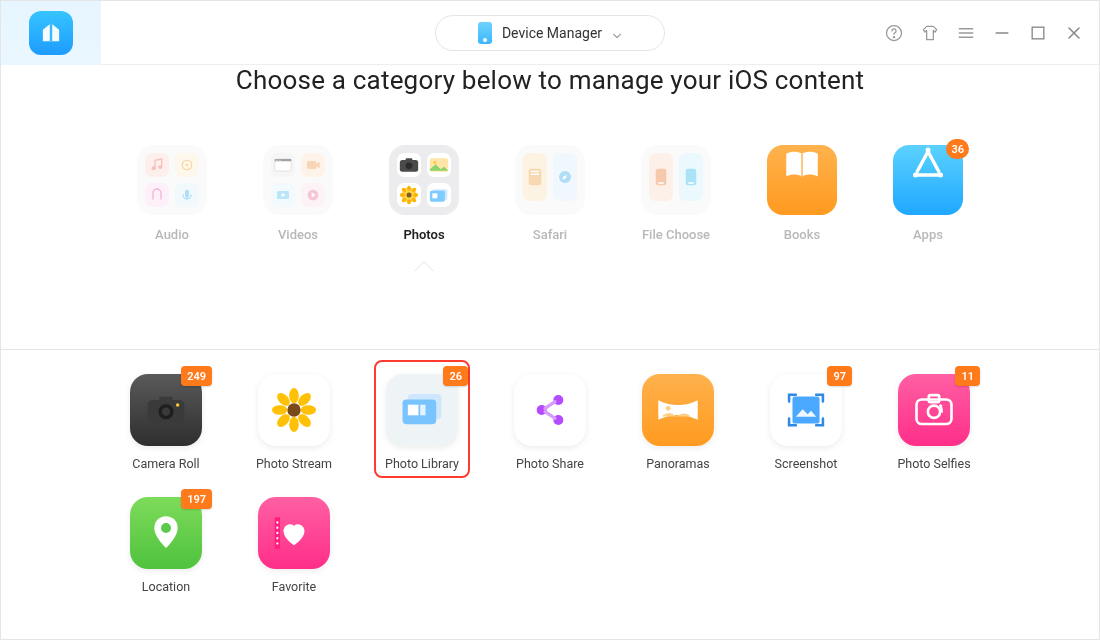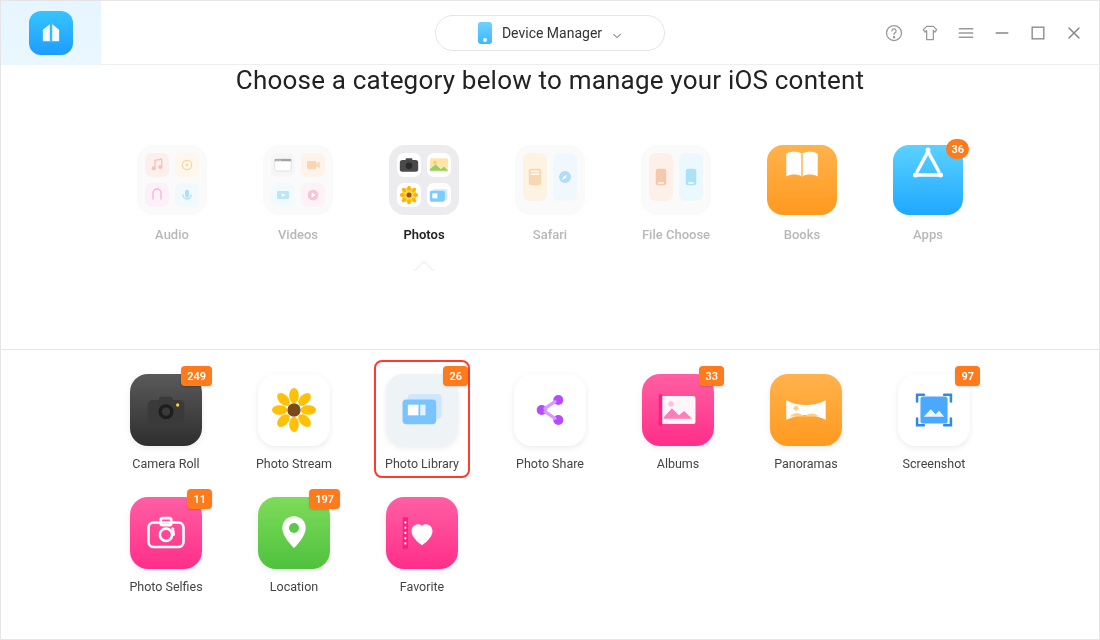--- a/index.html
+++ b/index.html
@@ -358,34 +358,20 @@
                 <circle cx="14" cy="24" r="6" fill="#b44bff"></circle>
                 <circle cx="34" cy="12" r="6" fill="#b44bff"></circle>
                 <circle cx="34" cy="36" r="6" fill="#b44bff"></circle>
                 <path d="M18 22 L30 14 M18 26 L30 34" stroke="#d79bff" stroke-width="4" stroke-linecap="round"></path>
               </svg>
           </div>
         </div>
         <span class="name">Photo Share</span>
       </div>
 
-      <div class="item">
-        <div class="ic-wrap">
-          <div class="box" style="background:linear-gradient(180deg,#ff5fa3,#ff2e89);">
-            <svg width="42" height="36" viewBox="0 0 48 40">
-                <rect x="4" y="4" width="40" height="32" rx="3" fill="#fff" opacity=".95"></rect>
-                <path d="M8 28l9-10 8 8 6-5 9 9H8z" fill="#ff7db7"></path>
-                <circle cx="16" cy="13" r="3" fill="#ffbedd"></circle>
-                <rect x="2" y="2" width="4" height="36" fill="#ff1e7d"></rect>
-              </svg>
-          </div>
-          <span class="count">33</span>
-        </div>
-        <span class="name">Albums</span>
-      </div>
 
 
       <div class="item">
         <div class="ic-wrap">
           <div class="box" style="background:linear-gradient(180deg,#ffb24d,#ff9a1f);">
             <svg width="46" height="30" viewBox="0 0 56 36">
                 <path d="M4 6c16 8 32 8 48 0v24c-16-8-32-8-48 0z" fill="#fff"></path>
                 <circle cx="16" cy="16" r="3" fill="#ffcf87"></circle>
                 <path d="M8 26c6-6 12-6 18 0 6-5 12-5 18 0" fill="#ffcf87"></path>
               </svg>

